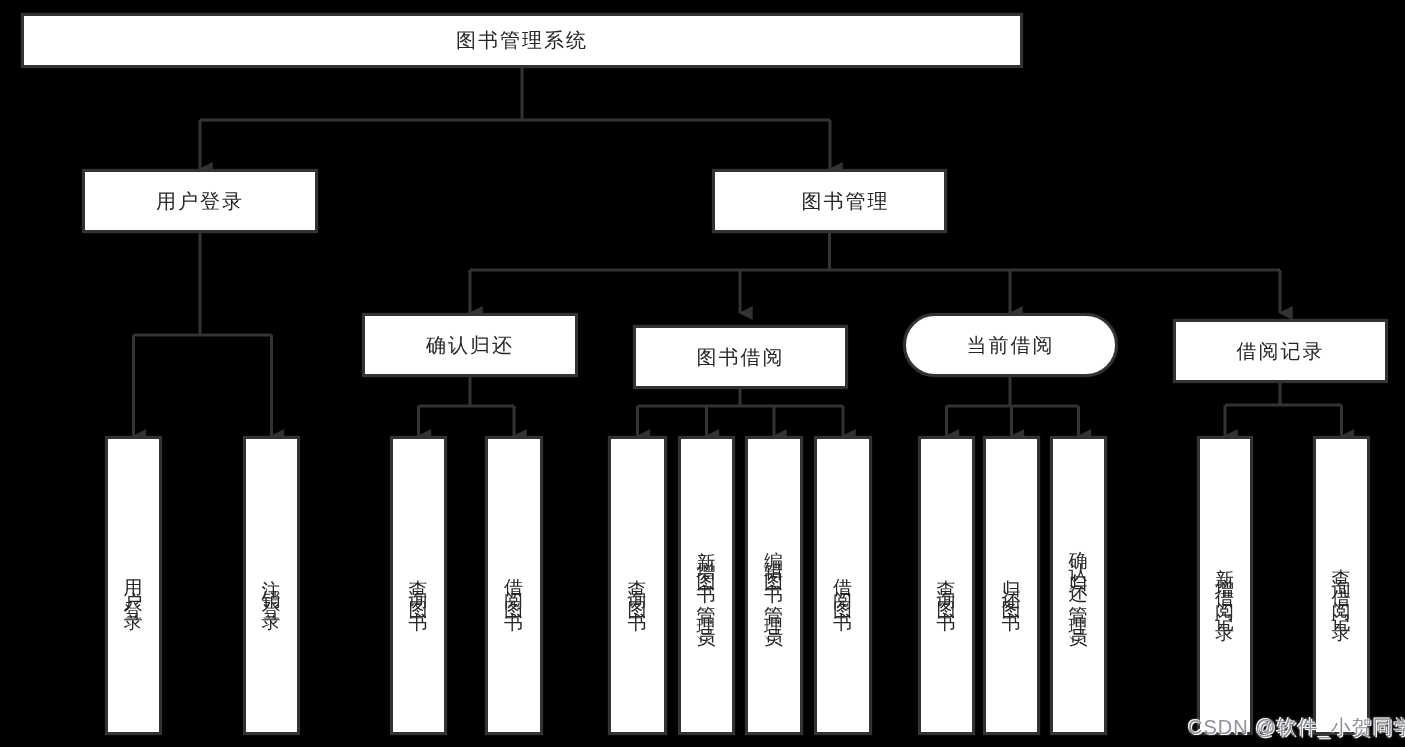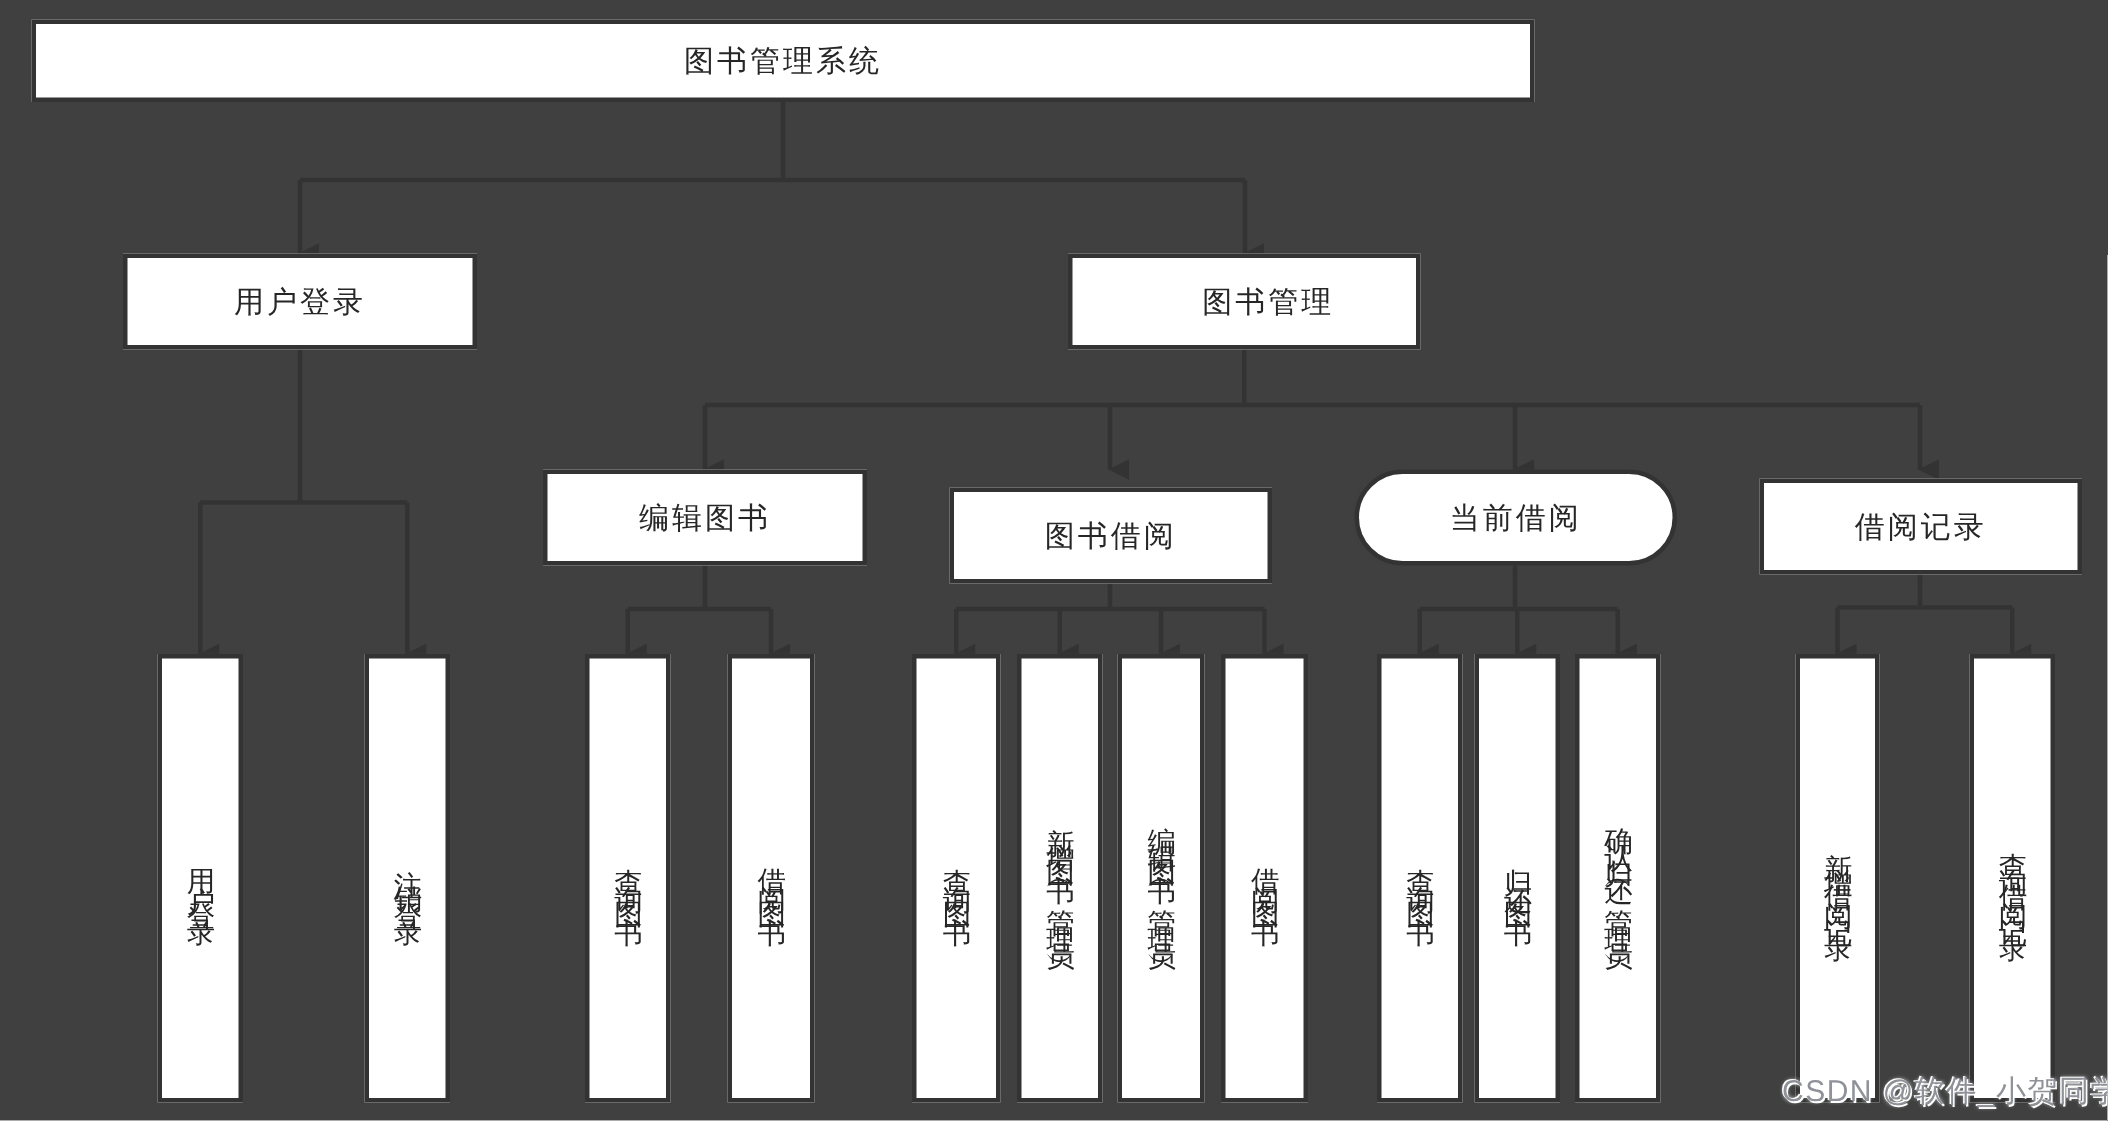--- a/index.html
+++ b/index.html
@@ -1,20 +1,20 @@
 <!DOCTYPE html>
 <html><head>
 <meta charset="utf-8">
 <style>
   html, body { margin: 0; padding: 0; background: #ffffff; }
   #canvas {
     position: relative;
     width: 1405px;
     height: 747px;
-    background: #404040;
+    background: #000000;
     font-family: "Liberation Sans", "DejaVu Sans", sans-serif;
     overflow: hidden;
   }
   #wires { position: absolute; left: 0; top: 0; width: 1405px; height: 747px; }
   .node {
     position: absolute;
     box-sizing: border-box;
     border: 3px solid #333333;
     background: #ffffff;
     color: #262626;
@@ -89,21 +89,21 @@
       <line x1="1225" y1="405" x2="1225" y2="436" marker-end="url(#arrow)"></line>
       <line x1="1341.5" y1="405" x2="1341.5" y2="436" marker-end="url(#arrow)"></line>
     </g>
   </svg>
 
   <div class="node hnode" style="left:21px; top:13px; width:1002px; height:55px;">图书管理系统</div>
 
   <div class="node hnode" style="left:82px; top:169px; width:236px; height:64px;">用户登录</div>
   <div class="node hnode" style="left:712px; top:169px; width:235px; height:64px;padding-left:32px;">图书管理</div>
 
-  <div class="node hnode" style="left:362px; top:313px; width:216px; height:64px;">编辑图书</div>
+  <div class="node hnode" style="left:362px; top:313px; width:216px; height:64px;">确认归还</div>
   <div class="node hnode" style="left:633px; top:313px; width:215px; height:64px;margin-top:12px;">图书借阅</div>
   <div class="node hnode" style="left:903px; top:313px; width:215px; height:64px;border-radius:32px;">当前借阅</div>
   <div class="node hnode" style="left:1173px; top:319px; width:215px; height:64px;">借阅记录</div>
 
   <div class="node leaf" style="left:105px; top:436px; width:57px; height:299px;">用户登录</div>
   <div class="node leaf" style="left:243px; top:436px; width:57px; height:299px;">注销登录</div>
   <div class="node leaf" style="left:390px; top:436px; width:57px; height:299px;">查询图书</div>
   <div class="node leaf" style="left:485px; top:436px; width:58px; height:299px;">借阅图书</div>
   <div class="node leaf" style="left:608px; top:436px; width:59px; height:299px;">查询图书</div>
   <div class="node leaf" style="left:678px; top:436px; width:57px; height:299px;">新增图书（管理员）</div>

